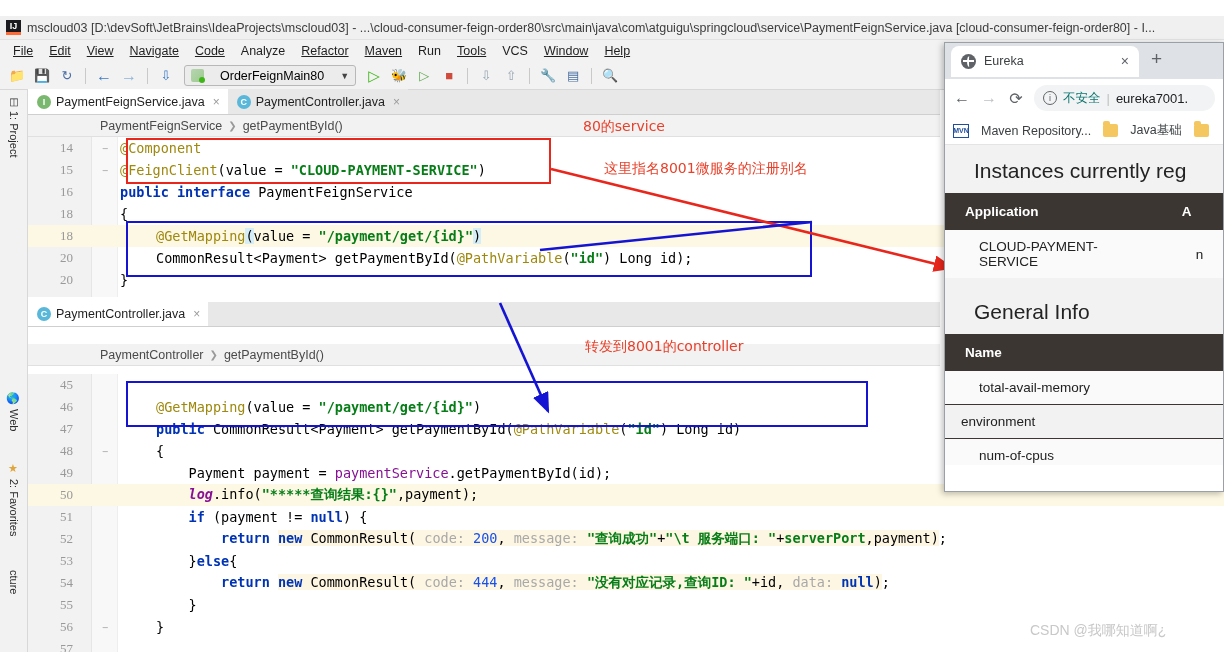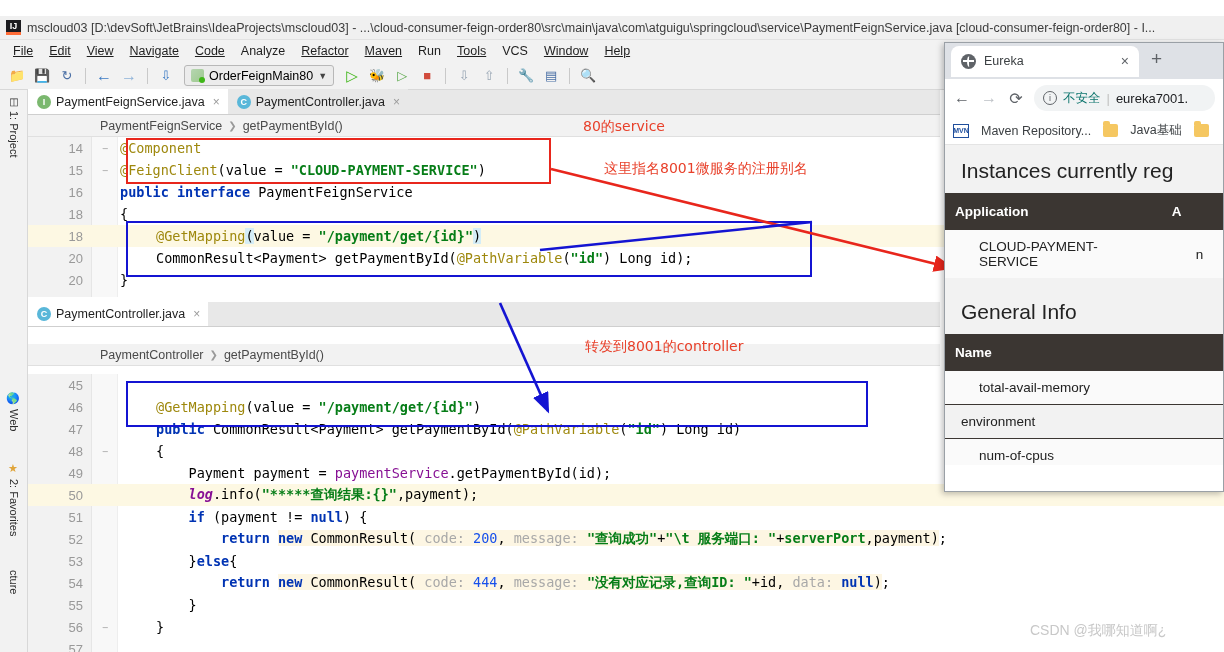--- a/index.html
+++ b/index.html
@@ -49,21 +49,21 @@
     padding-left: 6px; gap: 3px;
     border-bottom: 1px solid #d8d8d8;
   }
   .tb-btn {
     width: 22px; height: 22px; display: flex; align-items: center;
     justify-content: center; font-size: 13px; color: #555;
     border-radius: 2px;
   }
   .tb-sep { width: 1px; height: 16px; background: #c9c9c9; margin: 0 4px; }
   .run-config {
-    display: flex; align-items: center; gap: 5px;
+    display: flex; align-items: center; gap: 16px;
     height: 21px; padding: 0 6px; border: 1px solid #b8b8b8;
     border-radius: 3px; background: #ececec; font-size: 12.5px;
     margin: 0 4px;
   }
   .run-config .cfgicon {
     width: 13px; height: 13px; border-radius: 2px;
     background: linear-gradient(135deg,#b5d6b0,#9ec98f);
     position: relative;
   }
   .run-config .cfgicon:after {
@@ -118,23 +118,23 @@
     position: absolute; left: 0; top: 0; width: 64px; height: 100%;
     background: #f2f2f2; border-right: 1px solid #e6e6e6;
   }
   .fold-col {
     position: absolute; left: 64px; top: 0; width: 26px; height: 100%;
     background: #f8f8f8; border-right: 1px solid #eee;
   }
   .crow { position: relative; height: 22px; display: flex; align-items: center; }
   .crow.hl { background: #fdf8e3; }
   .ln {
-    width: 64px; text-align: right; padding-right: 9px;
+    width: 64px; text-align: right; padding-right: 19px;
     color: #999; font-size: 13px; flex: 0 0 64px;
-    font-family: Liberation Sans, sans-serif;
+    font-family: Liberation Serif, serif;
   }
   .foldmark {
     width: 26px; flex: 0 0 26px; text-align: center; color: #aaa;
     font-size: 10px;
   }
   .ctext { white-space: pre; padding-left: 2px; }
 
   
   .kw  { color: #0033b3; font-weight: bold; }
   .ann { color: #9e880d; }
@@ -242,27 +242,27 @@
   .folder-ico:before {
     content:''; position:absolute; left:0; top:-3px; width:7px; height:4px;
     background:#f5c761; border-radius:2px 2px 0 0;
   }
 
   .eureka-page {
     background: #f2f2f2; height: 320px; padding: 0; overflow: hidden;
     font-family: "Liberation Sans", sans-serif;
   }
   .eureka-h {
-    font-size: 21px; color: #232323; padding: 14px 16px 10px 16px;
+    font-size: 21px; color: #232323; padding: 14px 16px 10px 29px;
     font-weight: 400; white-space: nowrap;
   }
   .e-table { width: 100%; border-collapse: collapse; }
   .e-table th {
     background: #3b3632; color: #fff; text-align: left;
-    font-size: 13.5px; padding: 11px 10px; font-weight: bold;
+    font-size: 13.5px; padding: 11px 20px; font-weight: bold;
   }
   .e-table td {
     font-size: 13.5px; padding: 9px 16px; color: #222;
     border-top: 1px solid #3b3632;
   }
   .e-table tr.odd td { background: #fafafa; padding-left: 34px; }
   .e-table tr.even td { background: #f2f2f2; }
   .e-table td.nb { border-top: none; }
 
   .watermark {

